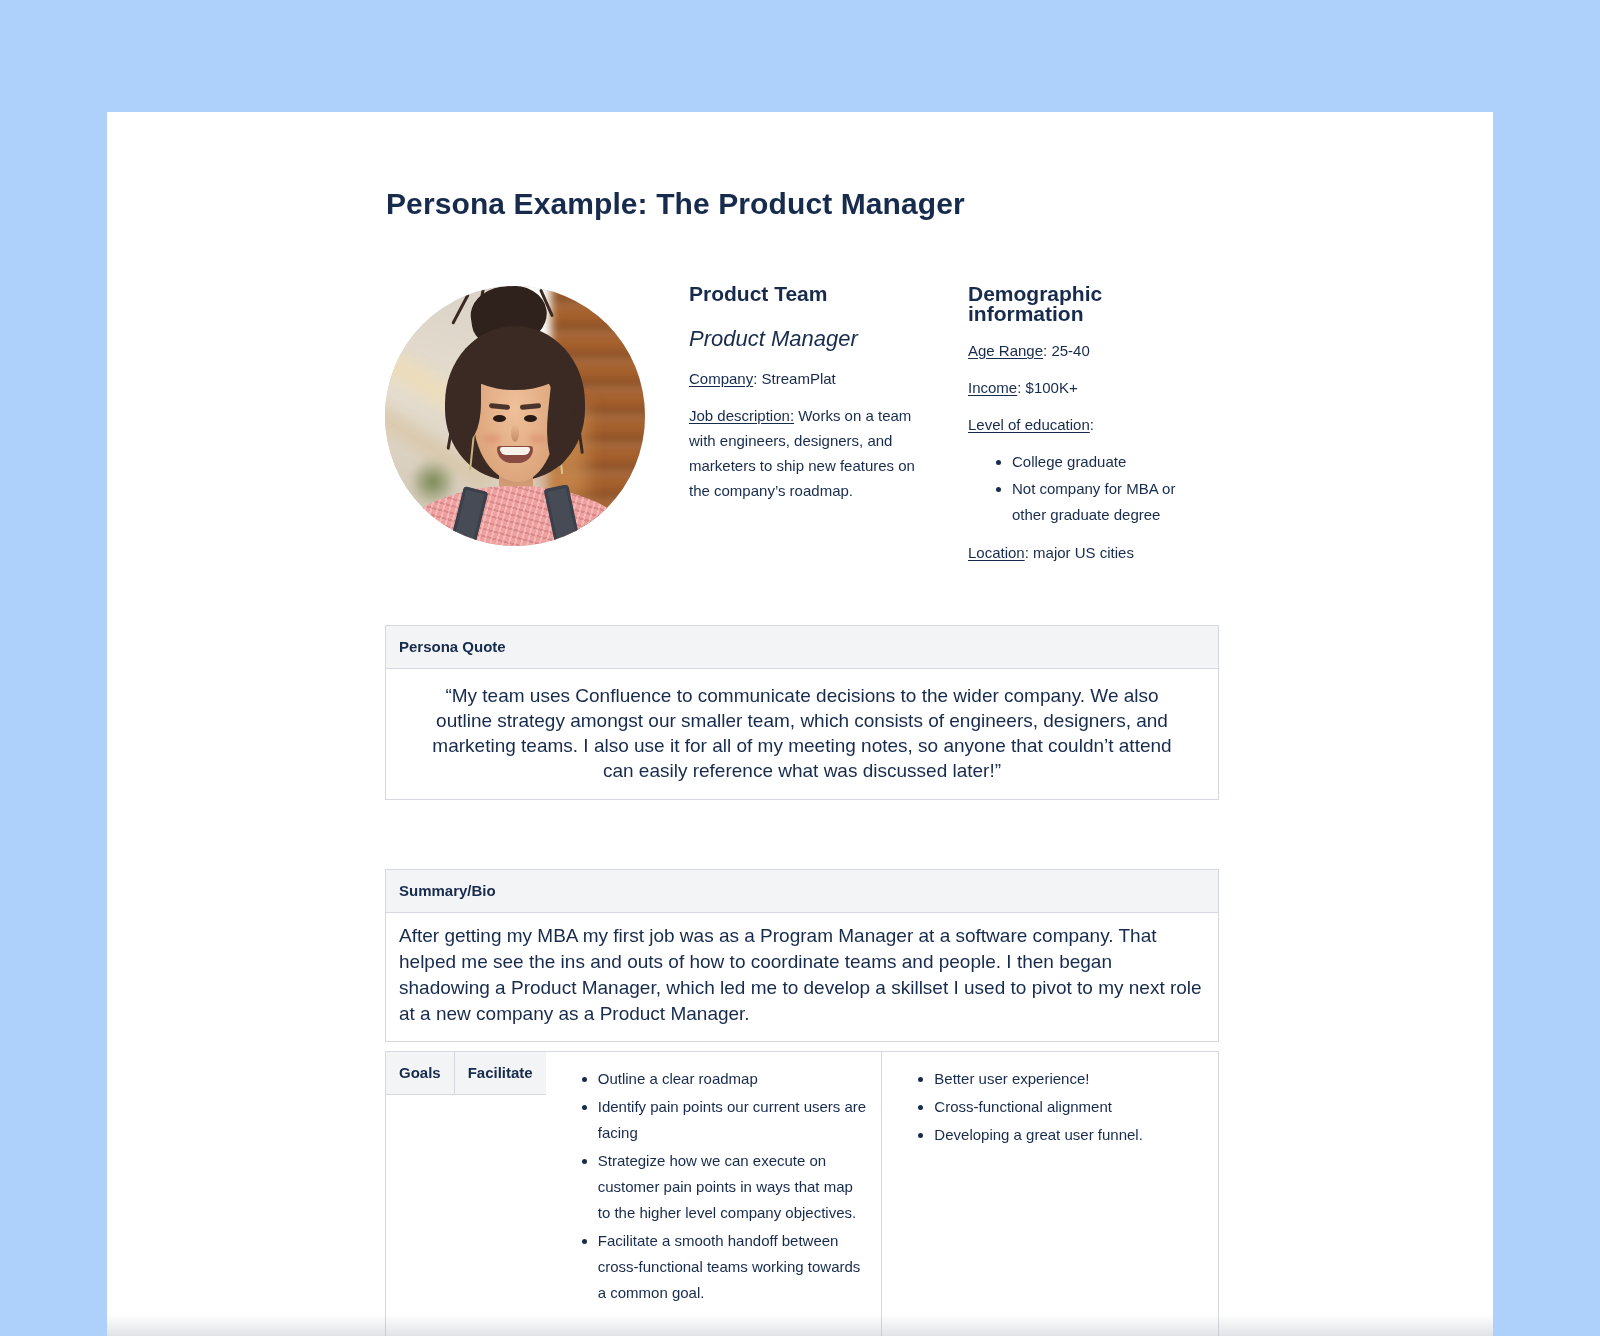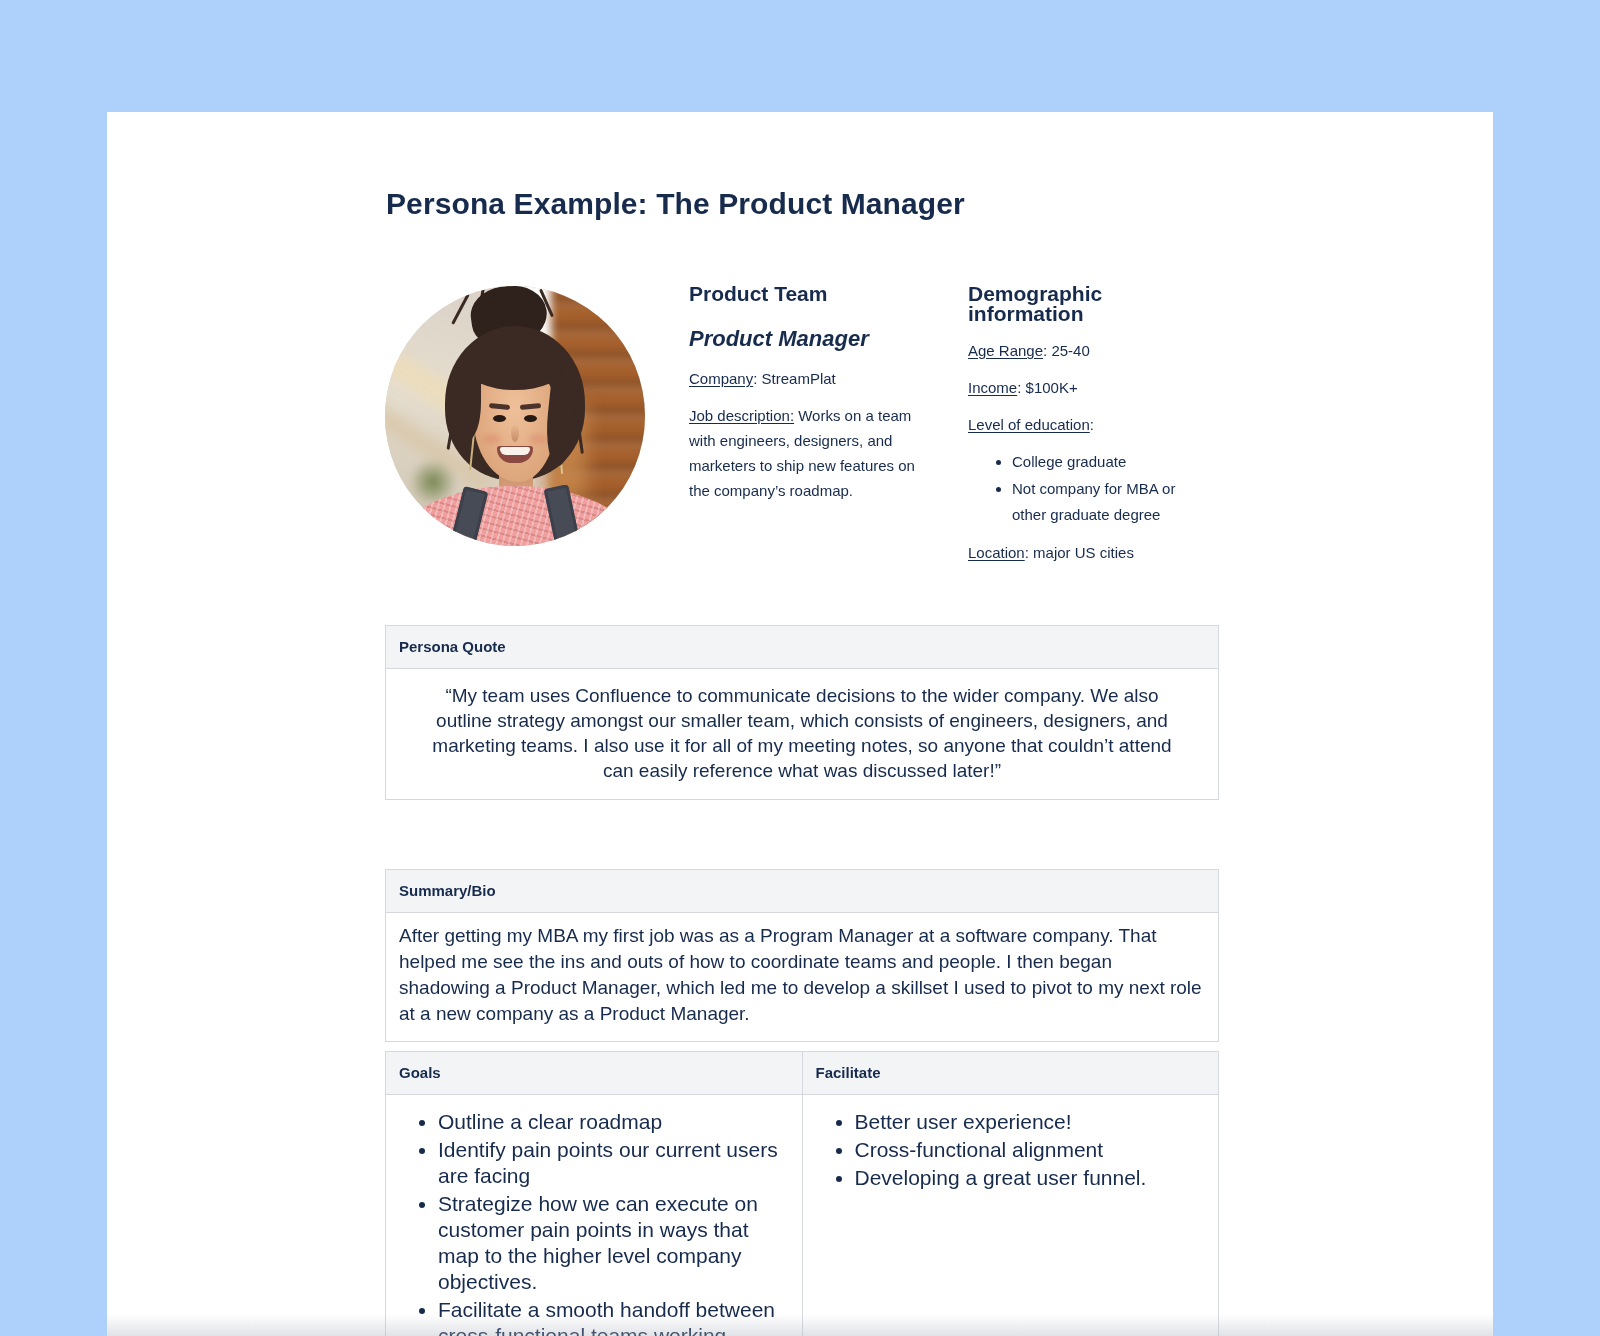--- a/index.html
+++ b/index.html
@@ -33,21 +33,21 @@
   
   .col{position:absolute;top:172px;}
   .col-team{left:582px;width:240px;}
   .col-demo{left:861px;width:237px;}
   .sec-heading{
     font-size:21px;font-weight:700;line-height:20px;margin:0;
   }
   .col-demo .sec-heading{margin-bottom:14px;}
   .persona-role{
     font-size:22px;font-style:italic;line-height:30px;
-    margin:20px 0 10px 0;font-weight:700;
+    margin:20px 0 10px 0;font-weight:400;
   }
   .col p{margin:12px 0;font-size:15px;line-height:25px;}
   .u{text-decoration:underline;text-underline-offset:2px;}
   .demo-list{
     margin:12px 0;padding:0 0 0 44px;
     list-style:disc;
   }
   .demo-list li{font-size:15px;line-height:26px;margin:0 0 1px 0;}
   
   .avatar{
@@ -135,29 +135,29 @@
   }
   .summary-panel{top:757px;}
   .summary-body{
     padding:10px 13px 14px 13px;
     font-size:19px;line-height:26px;text-align:left;
   }
   
   .ptable{
     position:absolute;left:278px;top:939px;width:832px;bottom:0;
     border:1px solid #d5d8de;border-bottom:none;
-    display:flex;flex-direction:column;background:#fff;
+    display:flex;background:#fff;
   }
   .ptable-head{display:flex;height:42px;background:#f3f4f6;border-bottom:1px solid #d5d8de;flex:0 0 auto;}
   .ptable-head .cell{flex:1;line-height:42px;padding:0 13px;font-size:15px;font-weight:700;}
   .ptable-body{display:flex;flex:1;}
   .ptable .cell-l{border-right:1px solid #d5d8de;}
   .ptable-body .cell{flex:1;padding:4px 12px;}
   .cell-list{margin:10px 0;padding:0 0 0 40px;list-style:disc;}
-  .cell-list li{font-size:21px;line-height:26px;margin:0 0 2px 0;}
+  .cell-list li{font-size:15px;line-height:26px;margin:0 0 2px 0;}
   .bottom-fade{
     position:absolute;left:0;right:0;bottom:0;height:22px;
     background:linear-gradient(to bottom,rgba(168,174,186,0) 0%,rgba(168,174,186,0.35) 100%);
     pointer-events:none;
   }
 </style>
 </head>
 <body>
 
 <div class="canvas">

